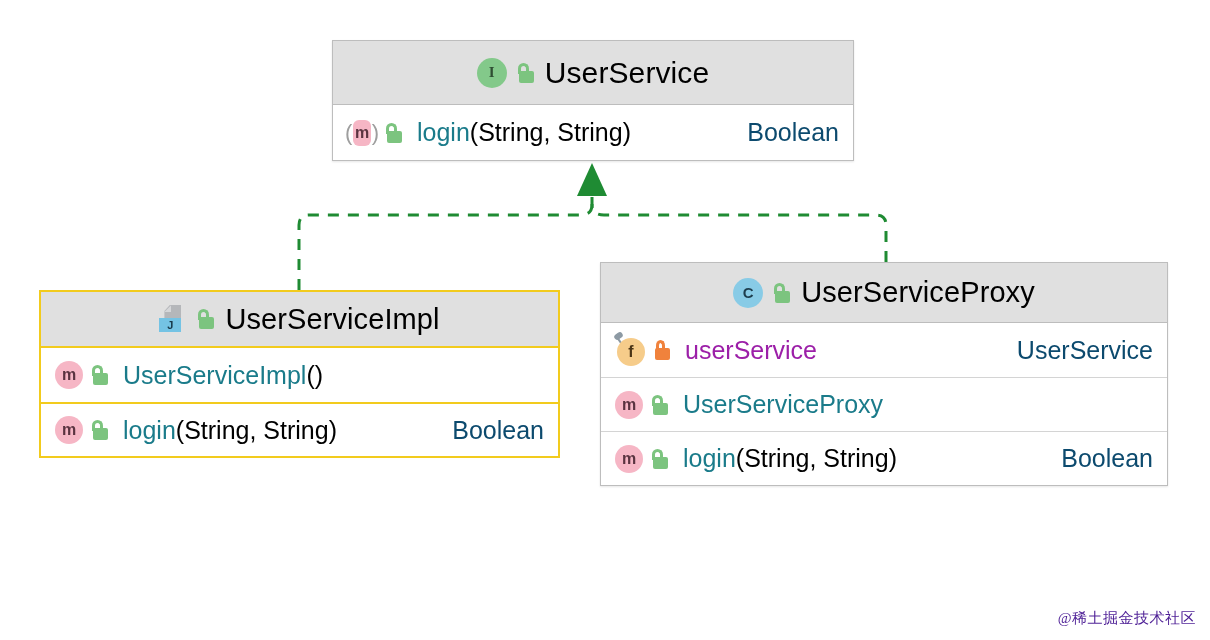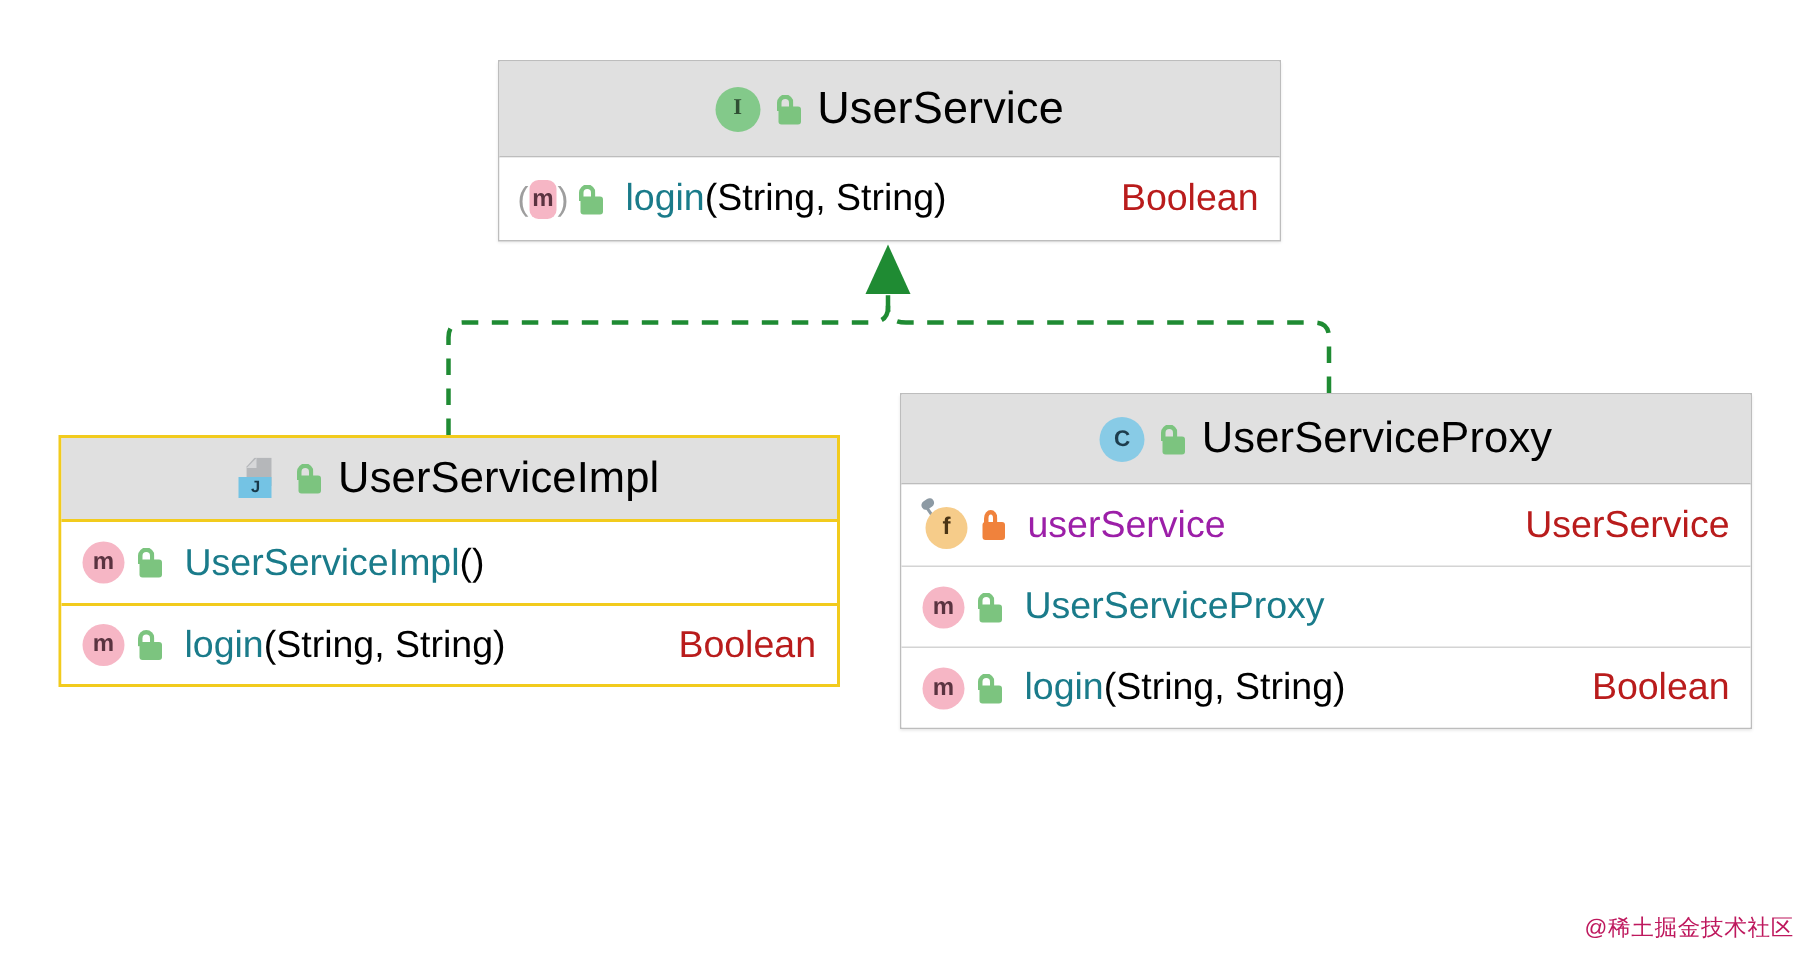--- a/index.html
+++ b/index.html
@@ -80,21 +80,21 @@
   .member-text {
     margin-left: 13px;
     display: flex;
     align-items: baseline;
     flex: 1 1 auto;
     min-width: 0;
   }
   .member-name { white-space: nowrap; }
   .member-sig  { color: #000000; white-space: nowrap; }
   .member-type {
-    color: #b91c1c;
+    color: #0c4a6e;
     margin-left: auto;
     padding-left: 18px;
     padding-right: 14px;
     white-space: nowrap;
   }
 
   .name-method { color: #1a7b8a; }
   .name-field  { color: #9c1fa8; }
 
   
@@ -185,25 +185,25 @@
   }
   .ico-field-wrap .pin .needle {
     position: absolute; left: 5px; top: 4px;
     width: 2px; height: 9px; background: #8d9aa4;
     transform: rotate(-35deg);
   }
 
   
   .watermark {
     position: absolute;
-    color: #be185d;
+    color: #4c1d95;
     font-size: 15px;
     white-space: nowrap;
     letter-spacing: 0.5px;
-    font-family: Liberation Sans, sans-serif;
+    font-family: Liberation Serif, serif;
   }
 </style>
 </head>
 <body>
 
 <div id="canvas">
 
   <svg class="edges" viewBox="0 0 1210 640">
 
     <path d="M 299 290 L 299 225 Q 299 215 309 215 L 580 215 Q 592 215 592 205 L 592 185" fill="none" stroke="#1f8b33" stroke-width="3" stroke-dasharray="11 9"></path>

